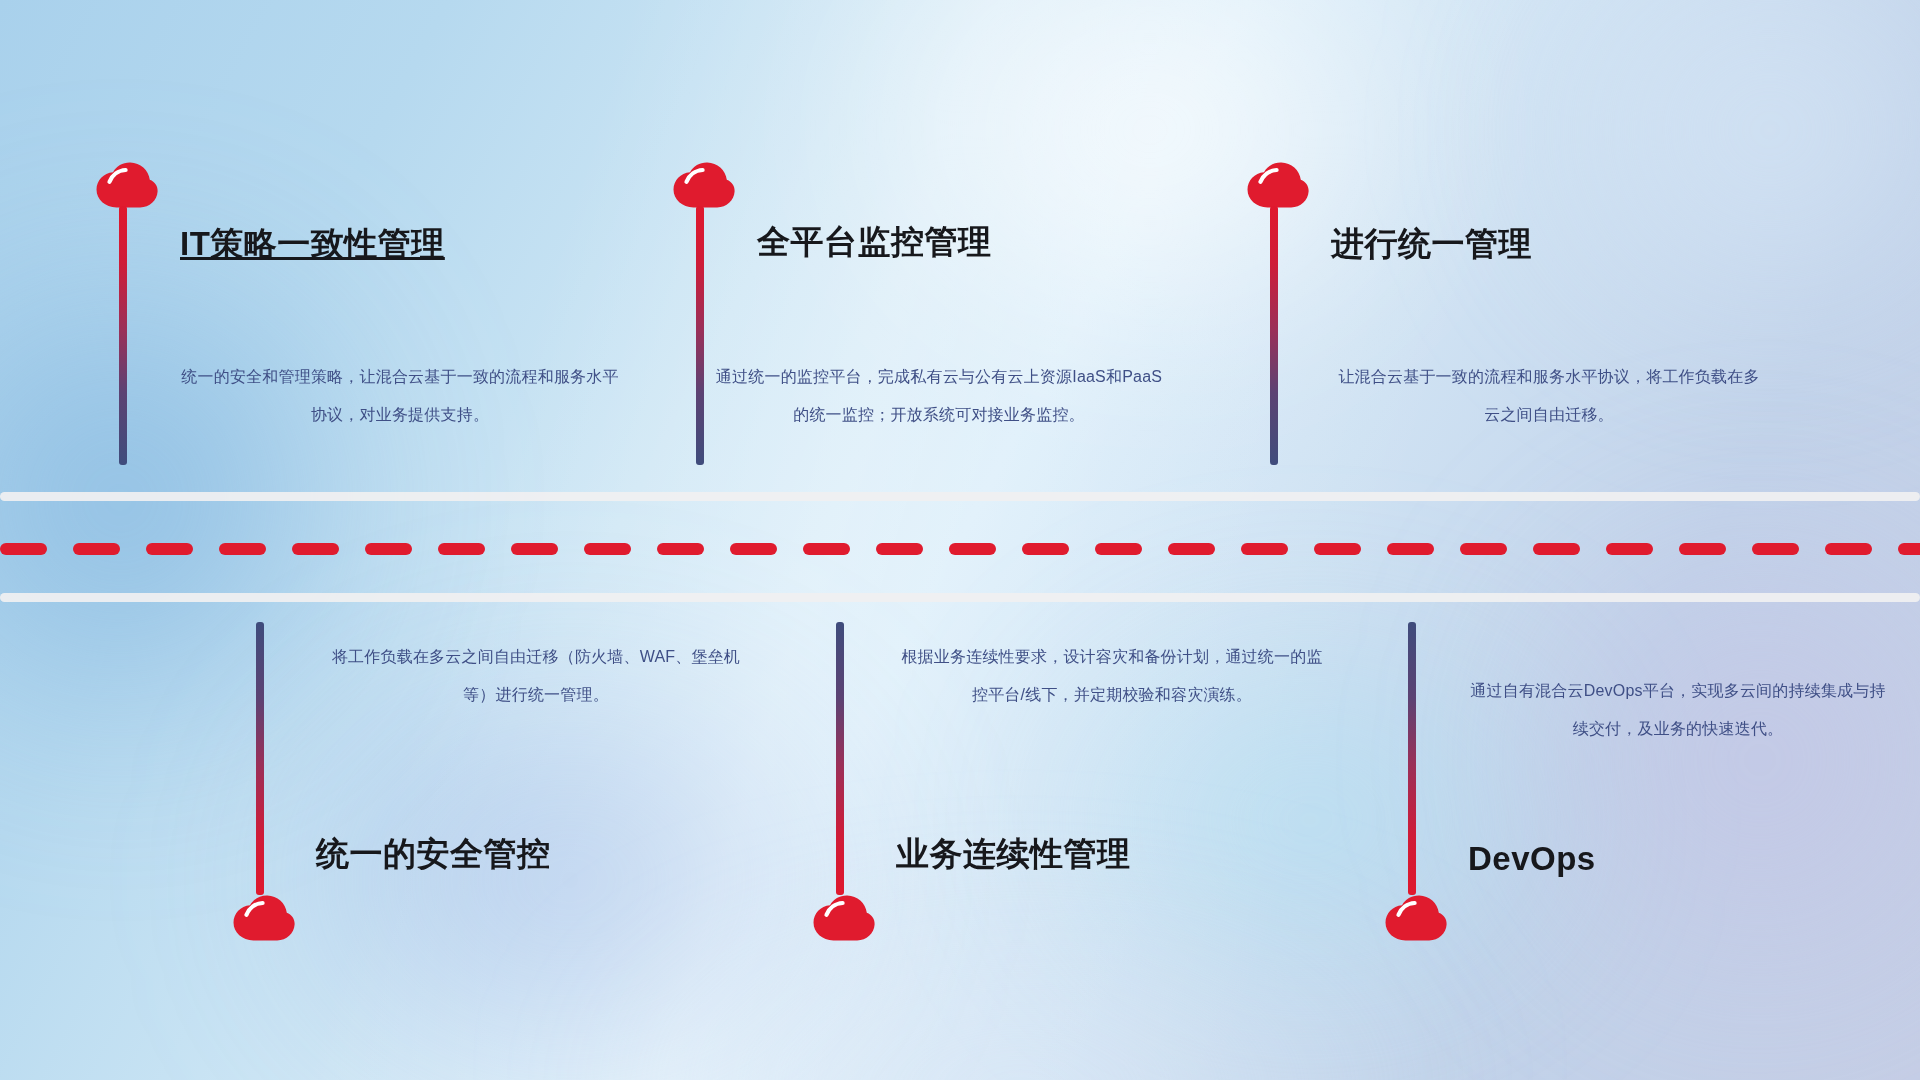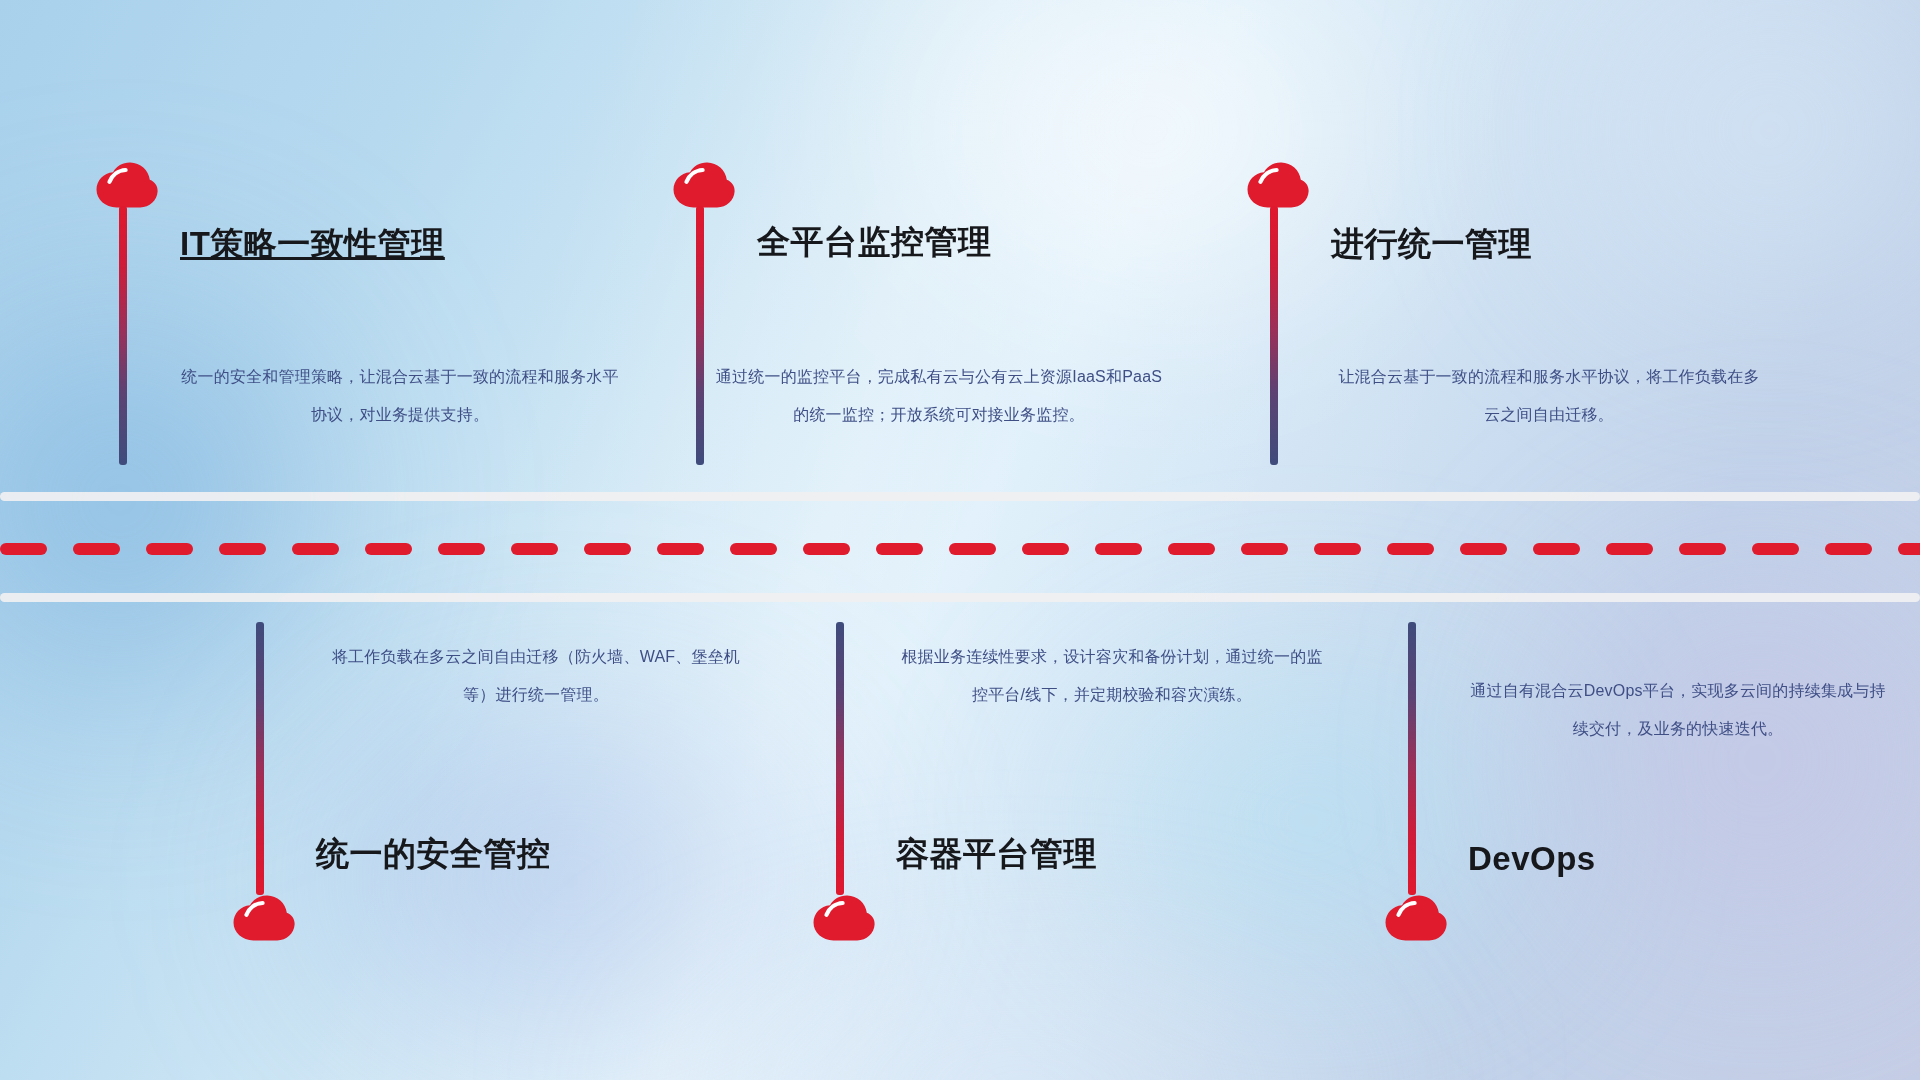--- a/index.html
+++ b/index.html
@@ -235,21 +235,21 @@
       <svg viewBox="0 0 62 46" xmlns="http://www.w3.org/2000/svg">
         <path d="M20.5 45.5C9.2 45.5 0.5 37.6 0.5 27.6 0.5 18.4 7.6 11 17 10.2 20.3 4 27 0.3 34.3 0.5 44.3 0.8 52.6 8.1 53.8 17.7 58.9 19.6 62 24.2 61.6 29.6 61.1 38.6 53.4 45.5 44.2 45.5Z" fill="#e01b2e"></path>
         <path d="M13.5 19.8C16.2 13.0 22.5 8.4 29.6 8.0" fill="none" stroke="#ffffff" stroke-width="4.2" stroke-linecap="round"></path>
       </svg>
     </div>
   </div>
 
   <div class="item">
     <div class="stem up" style="left:836px; top:622px; height:273px;"></div>
     <div class="body" style="left:896px; top:638px; width:432px;">根据业务连续性要求，设计容灾和备份计划，通过统一的监控平台/线下，并定期校验和容灾演练。</div>
-    <div class="title" style="left:896px; top:832px;">容器平台管理</div>
+    <div class="title" style="left:896px; top:832px;">业务连续性管理</div>
     <div class="cloud" style="left:813px; top:895px;">
       <svg viewBox="0 0 62 46" xmlns="http://www.w3.org/2000/svg">
         <path d="M20.5 45.5C9.2 45.5 0.5 37.6 0.5 27.6 0.5 18.4 7.6 11 17 10.2 20.3 4 27 0.3 34.3 0.5 44.3 0.8 52.6 8.1 53.8 17.7 58.9 19.6 62 24.2 61.6 29.6 61.1 38.6 53.4 45.5 44.2 45.5Z" fill="#e01b2e"></path>
         <path d="M13.5 19.8C16.2 13.0 22.5 8.4 29.6 8.0" fill="none" stroke="#ffffff" stroke-width="4.2" stroke-linecap="round"></path>
       </svg>
     </div>
   </div>
 
   <div class="item">
     <div class="stem up" style="left:1408px; top:622px; height:273px;"></div>

